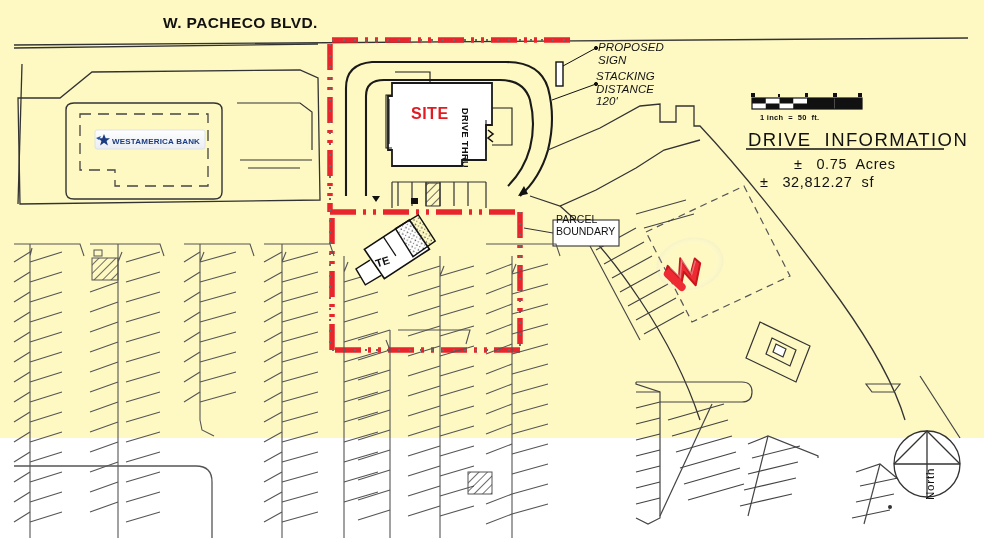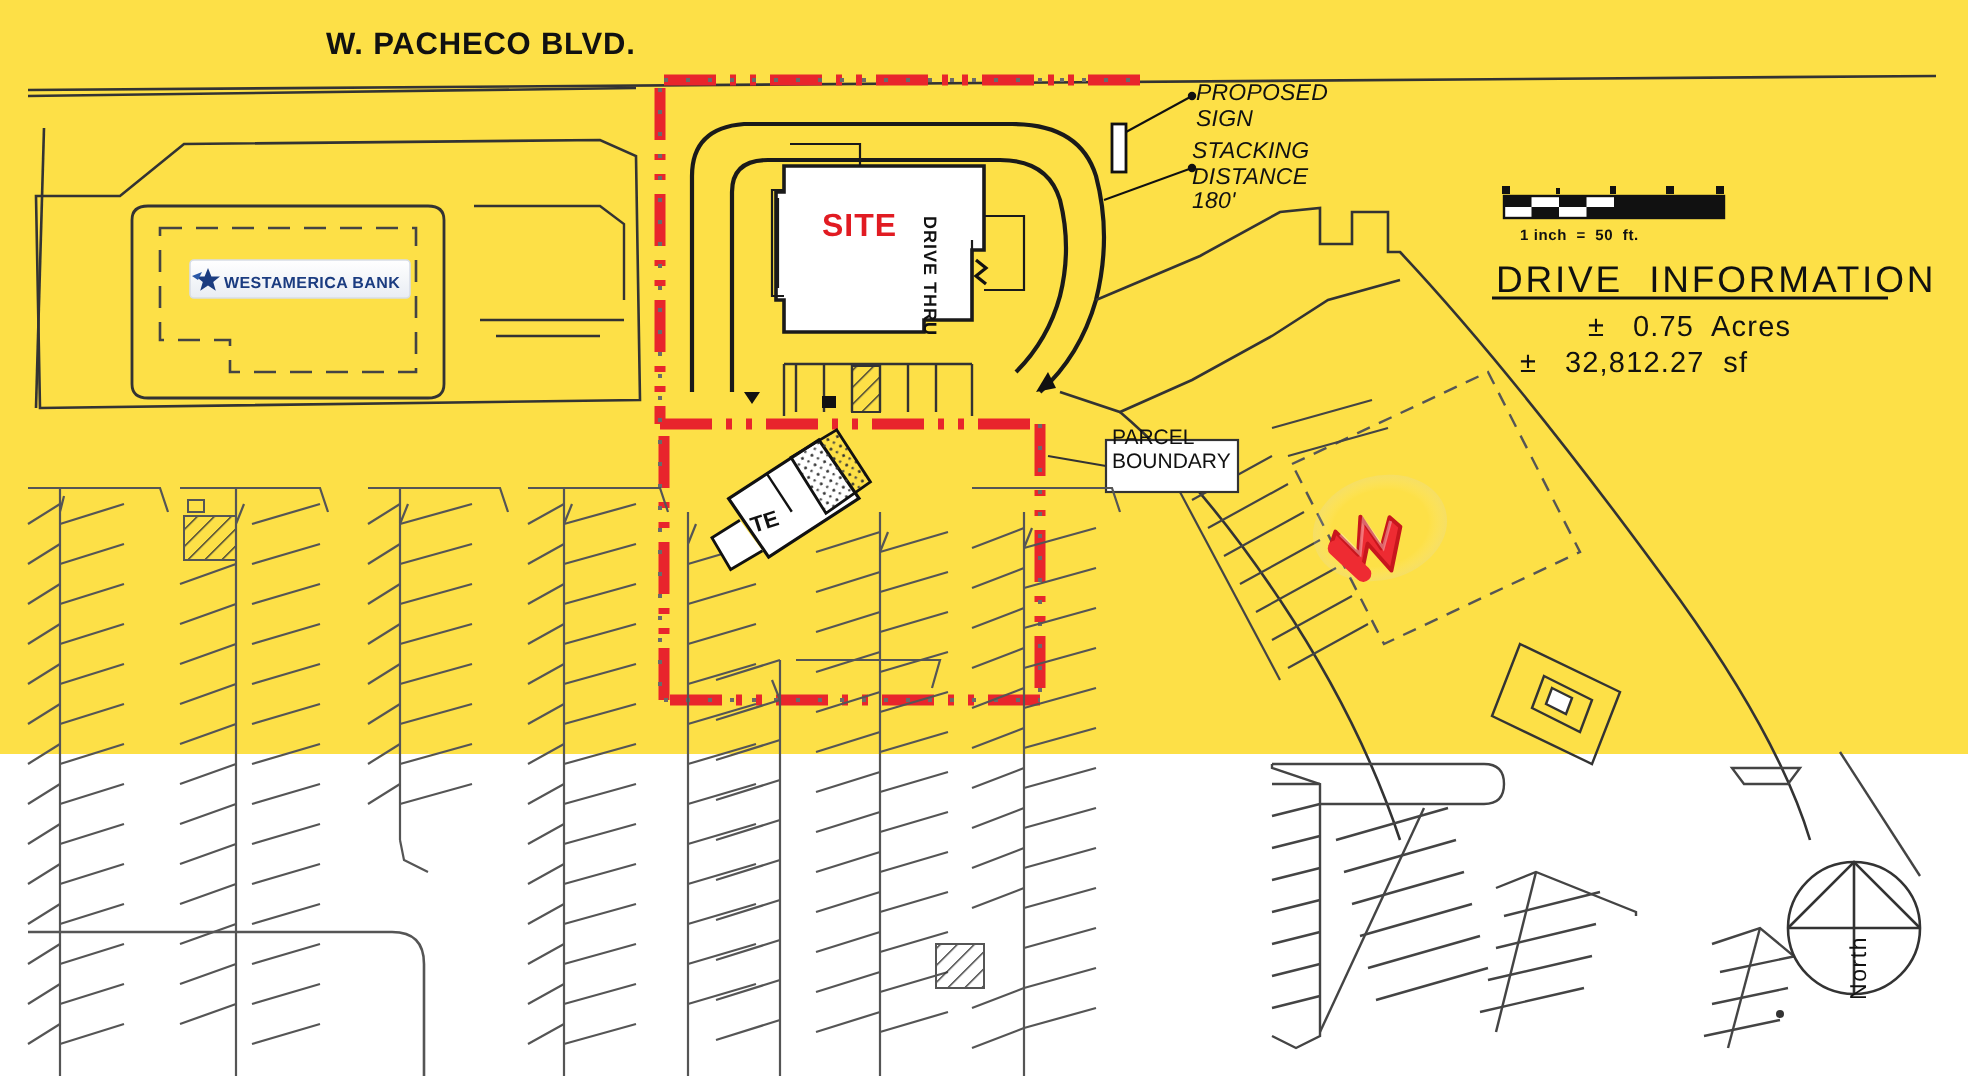--- a/index.html
+++ b/index.html
@@ -1,18 +1,18 @@
 <!DOCTYPE html>
 <html><head>
 <meta charset="utf-8">
 <style>
   html,body{margin:0;padding:0;background:#ffffff;}
   body{width:984px;height:538px;overflow:hidden;
        font-family:"Liberation Sans",sans-serif;color:#111;}
-  #stage{position:relative;width:984px;height:377px;background:#fde047;}
+  #stage{position:relative;width:984px;height:438px;background:#fef9c3;}
   #plan{position:absolute;left:0;top:0;width:984px;height:538px;}
 
   .lbl{position:absolute;white-space:pre;}
 
   #street-name{
     left:163px;top:14px;font-size:15.5px;font-weight:bold;letter-spacing:.4px;
   }
   .callout{
     font-size:11.5px;line-height:12.6px;font-weight:400;letter-spacing:.1px;font-style:italic;
   }
@@ -340,21 +340,21 @@
     </g>
   </svg>
 
   <div class="lbl" id="street-name">W. PACHECO BLVD.</div>
 
   <div class="lbl callout" id="proposed-sign-label">PROPOSED
 SIGN</div>
 
   <div class="lbl callout" id="stacking-label">STACKING
 DISTANCE
-180'</div>
+120'</div>
 
   <div class="lbl" id="site-label">SITE</div>
 
   <div class="lbl" id="parcel-boundary-label">PARCEL
 BOUNDARY</div>
 
   <div class="lbl" id="drivethru-text">DRIVE THRU</div>
 
   <div class="lbl" id="te-text">TE</div>
 

